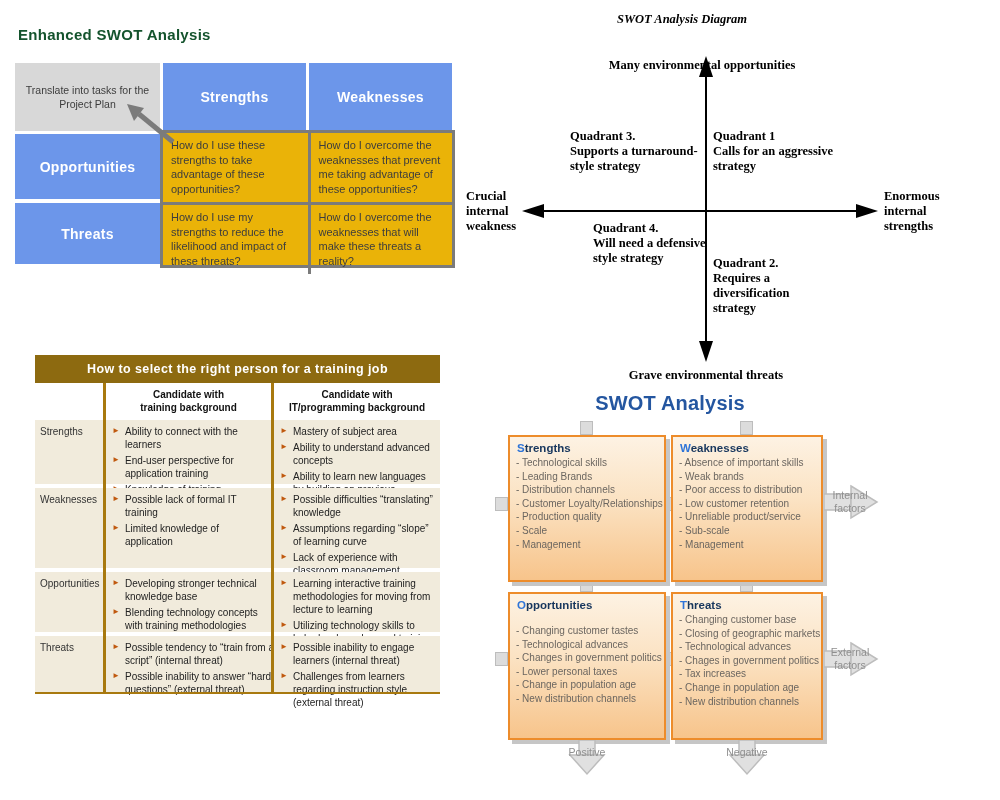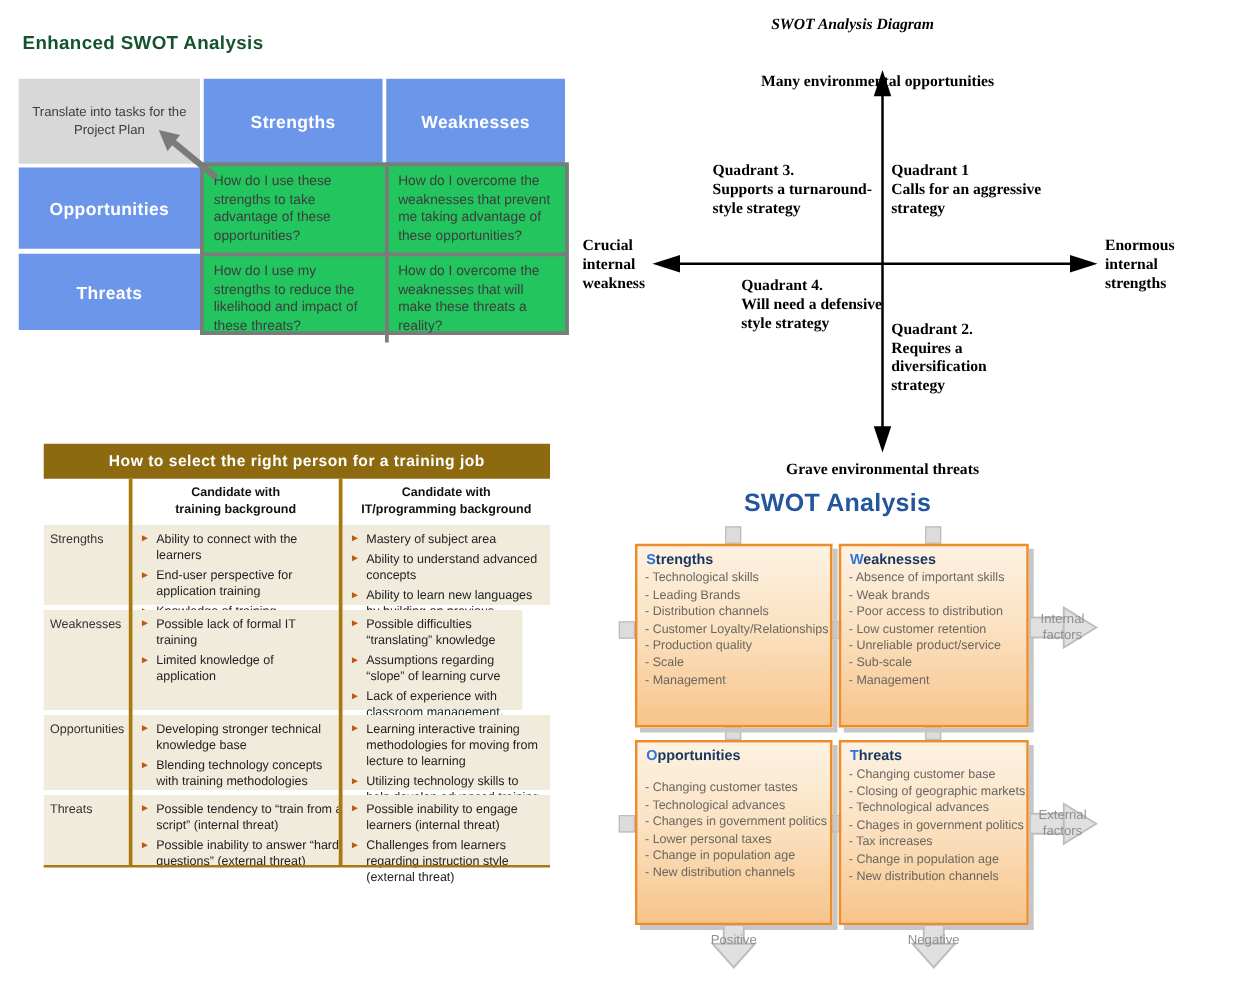--- a/index.html
+++ b/index.html
@@ -5,21 +5,21 @@
   html,body{margin:0;padding:0;background:#fff;}
   body{font-family:"Liberation Sans",sans-serif;}
   .canvas{position:relative;width:1000px;height:800px;background:#fff;overflow:hidden;}
   .abs{position:absolute;}
   .preline{white-space:pre-line;}
 
   
   .e-title{font-size:15px;font-weight:bold;color:#14532d;letter-spacing:.3px;}
   .e-blue{background:#6c96ea;color:#fff;font-weight:bold;display:flex;align-items:center;justify-content:center;text-align:center;font-size:14px;letter-spacing:.3px;}
   .e-gray{background:#d8d8d8;color:#3d3d3d;display:flex;align-items:center;justify-content:center;text-align:center;font-size:10.5px;line-height:1.35;padding:0 10px;box-sizing:border-box;}
-  .q-block{border:3px solid #7b7b7b;background:#22c55e;display:grid;grid-template-columns:1fr 1fr;grid-template-rows:1fr 1fr;box-sizing:border-box;}
+  .q-block{border:3px solid #7b7b7b;background:#eab308;display:grid;grid-template-columns:1fr 1fr;grid-template-rows:1fr 1fr;box-sizing:border-box;}
   .q-cell{padding:5px 8px;font-size:11px;color:#3d3d3d;line-height:1.34;}
   .q-right{border-left:3px solid #7b7b7b;}
   .q-bottom{border-top:3px solid #7b7b7b;}
 
   
   .d-label{font-family:"Liberation Serif",serif;font-weight:bold;color:#000;font-size:12.5px;line-height:15px;}
   .d-title{font-style:italic;}
   .center{text-align:center;}
 
   
@@ -121,21 +121,21 @@
         <div class="li">Mastery of subject area</div>
         <div class="li">Ability to understand advanced concepts</div>
         <div class="li">Ability to learn new languages by building on previous knowledge</div>
       </div>
 
     <div class="abs t-beige t-label" style="left:0;top:133px;width:68px;height:80px;">Weaknesses</div>
     <div class="abs t-beige t-list" style="left:71px;top:133px;width:165px;height:80px;">
         <div class="li">Possible lack of formal IT training</div>
         <div class="li">Limited knowledge of application</div>
       </div>
-    <div class="abs t-beige t-list" style="left:239px;top:133px;width:144px;height:80px;">
+    <div class="abs t-beige t-list" style="left:239px;top:133px;width:166px;height:80px;">
         <div class="li">Possible difficulties “translating” knowledge</div>
         <div class="li">Assumptions regarding “slope” of learning curve</div>
         <div class="li">Lack of experience with classroom management, including pacing instruction</div>
       </div>
 
     <div class="abs t-beige t-label" style="left:0;top:217px;width:68px;height:60px;">Opportunities</div>
     <div class="abs t-beige t-list" style="left:71px;top:217px;width:165px;height:60px;">
         <div class="li">Developing stronger technical knowledge base</div>
         <div class="li">Blending technology concepts with training methodologies</div>
       </div>

